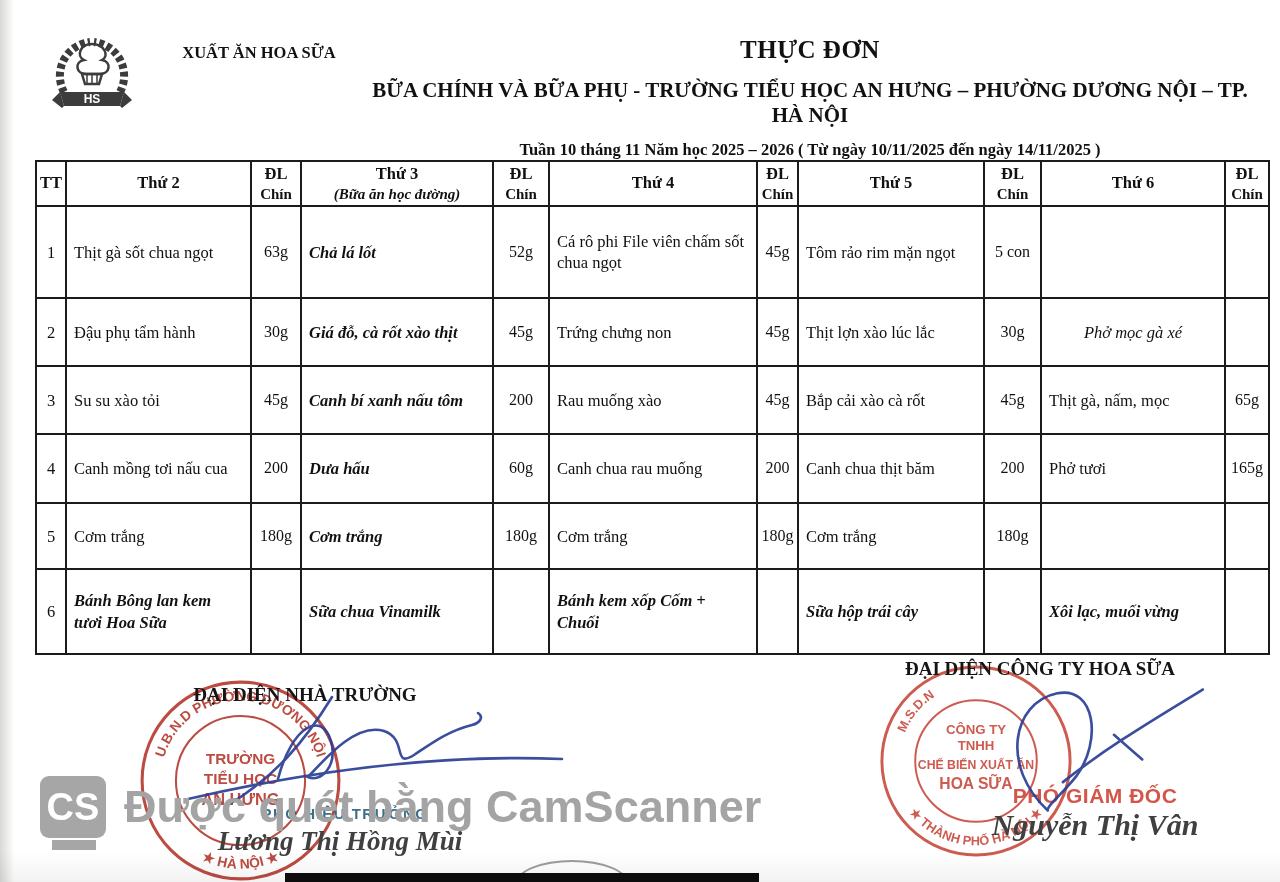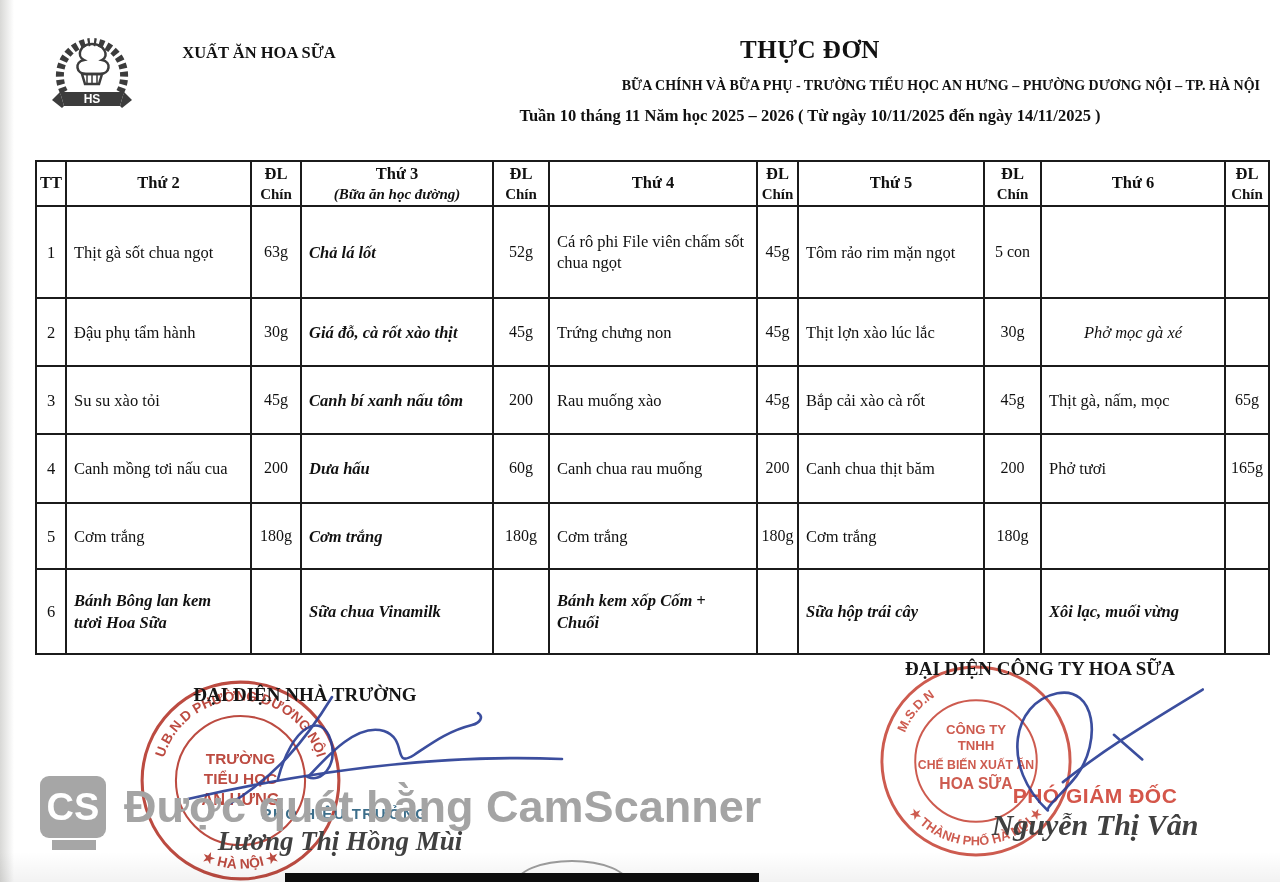--- a/index.html
+++ b/index.html
@@ -7,21 +7,21 @@
   .page{position:relative;width:1280px;height:882px;background:#ffffff;overflow:hidden;color:#111;}
   .page::before{content:"";position:absolute;left:0;top:0;width:14px;height:100%;
     background:linear-gradient(90deg,#d8d8d6,rgba(255,255,255,0));z-index:1;}
 
   
   .logo{position:absolute;left:42px;top:30px;width:100px;height:92px;z-index:2;}
   .company{position:absolute;left:148px;top:40px;width:222px;text-align:center;
     font-weight:bold;font-size:16.5px;line-height:1.55;z-index:2;}
   .titleblock{position:absolute;left:360px;top:36px;width:900px;text-align:center;z-index:2;}
   .doc-title{font-size:25px;font-weight:bold;letter-spacing:.5px;}
-  .doc-subtitle{font-size:14px;font-weight:bold;margin-top:14px;text-align:right;}
+  .doc-subtitle{font-size:21px;font-weight:bold;margin-top:14px;}
   .doc-week{font-size:16.5px;font-weight:bold;margin-top:12px;}
 
   
   .menu-table{position:absolute;left:35px;top:160px;width:1233px;border-collapse:collapse;
     table-layout:fixed;z-index:2;}
   .menu-table th,.menu-table td{border:2px solid #1b1b1b;vertical-align:middle;overflow:hidden;}
   .menu-table th{font-size:16.5px;font-weight:bold;padding:2px 1px;text-align:center;line-height:1.25;}
   .hdr-sub{font-size:15px;}
   .hdr-sub.it{font-style:italic;}
   .menu-table td{font-size:16.5px;padding:3px 7px;line-height:1.3;}

